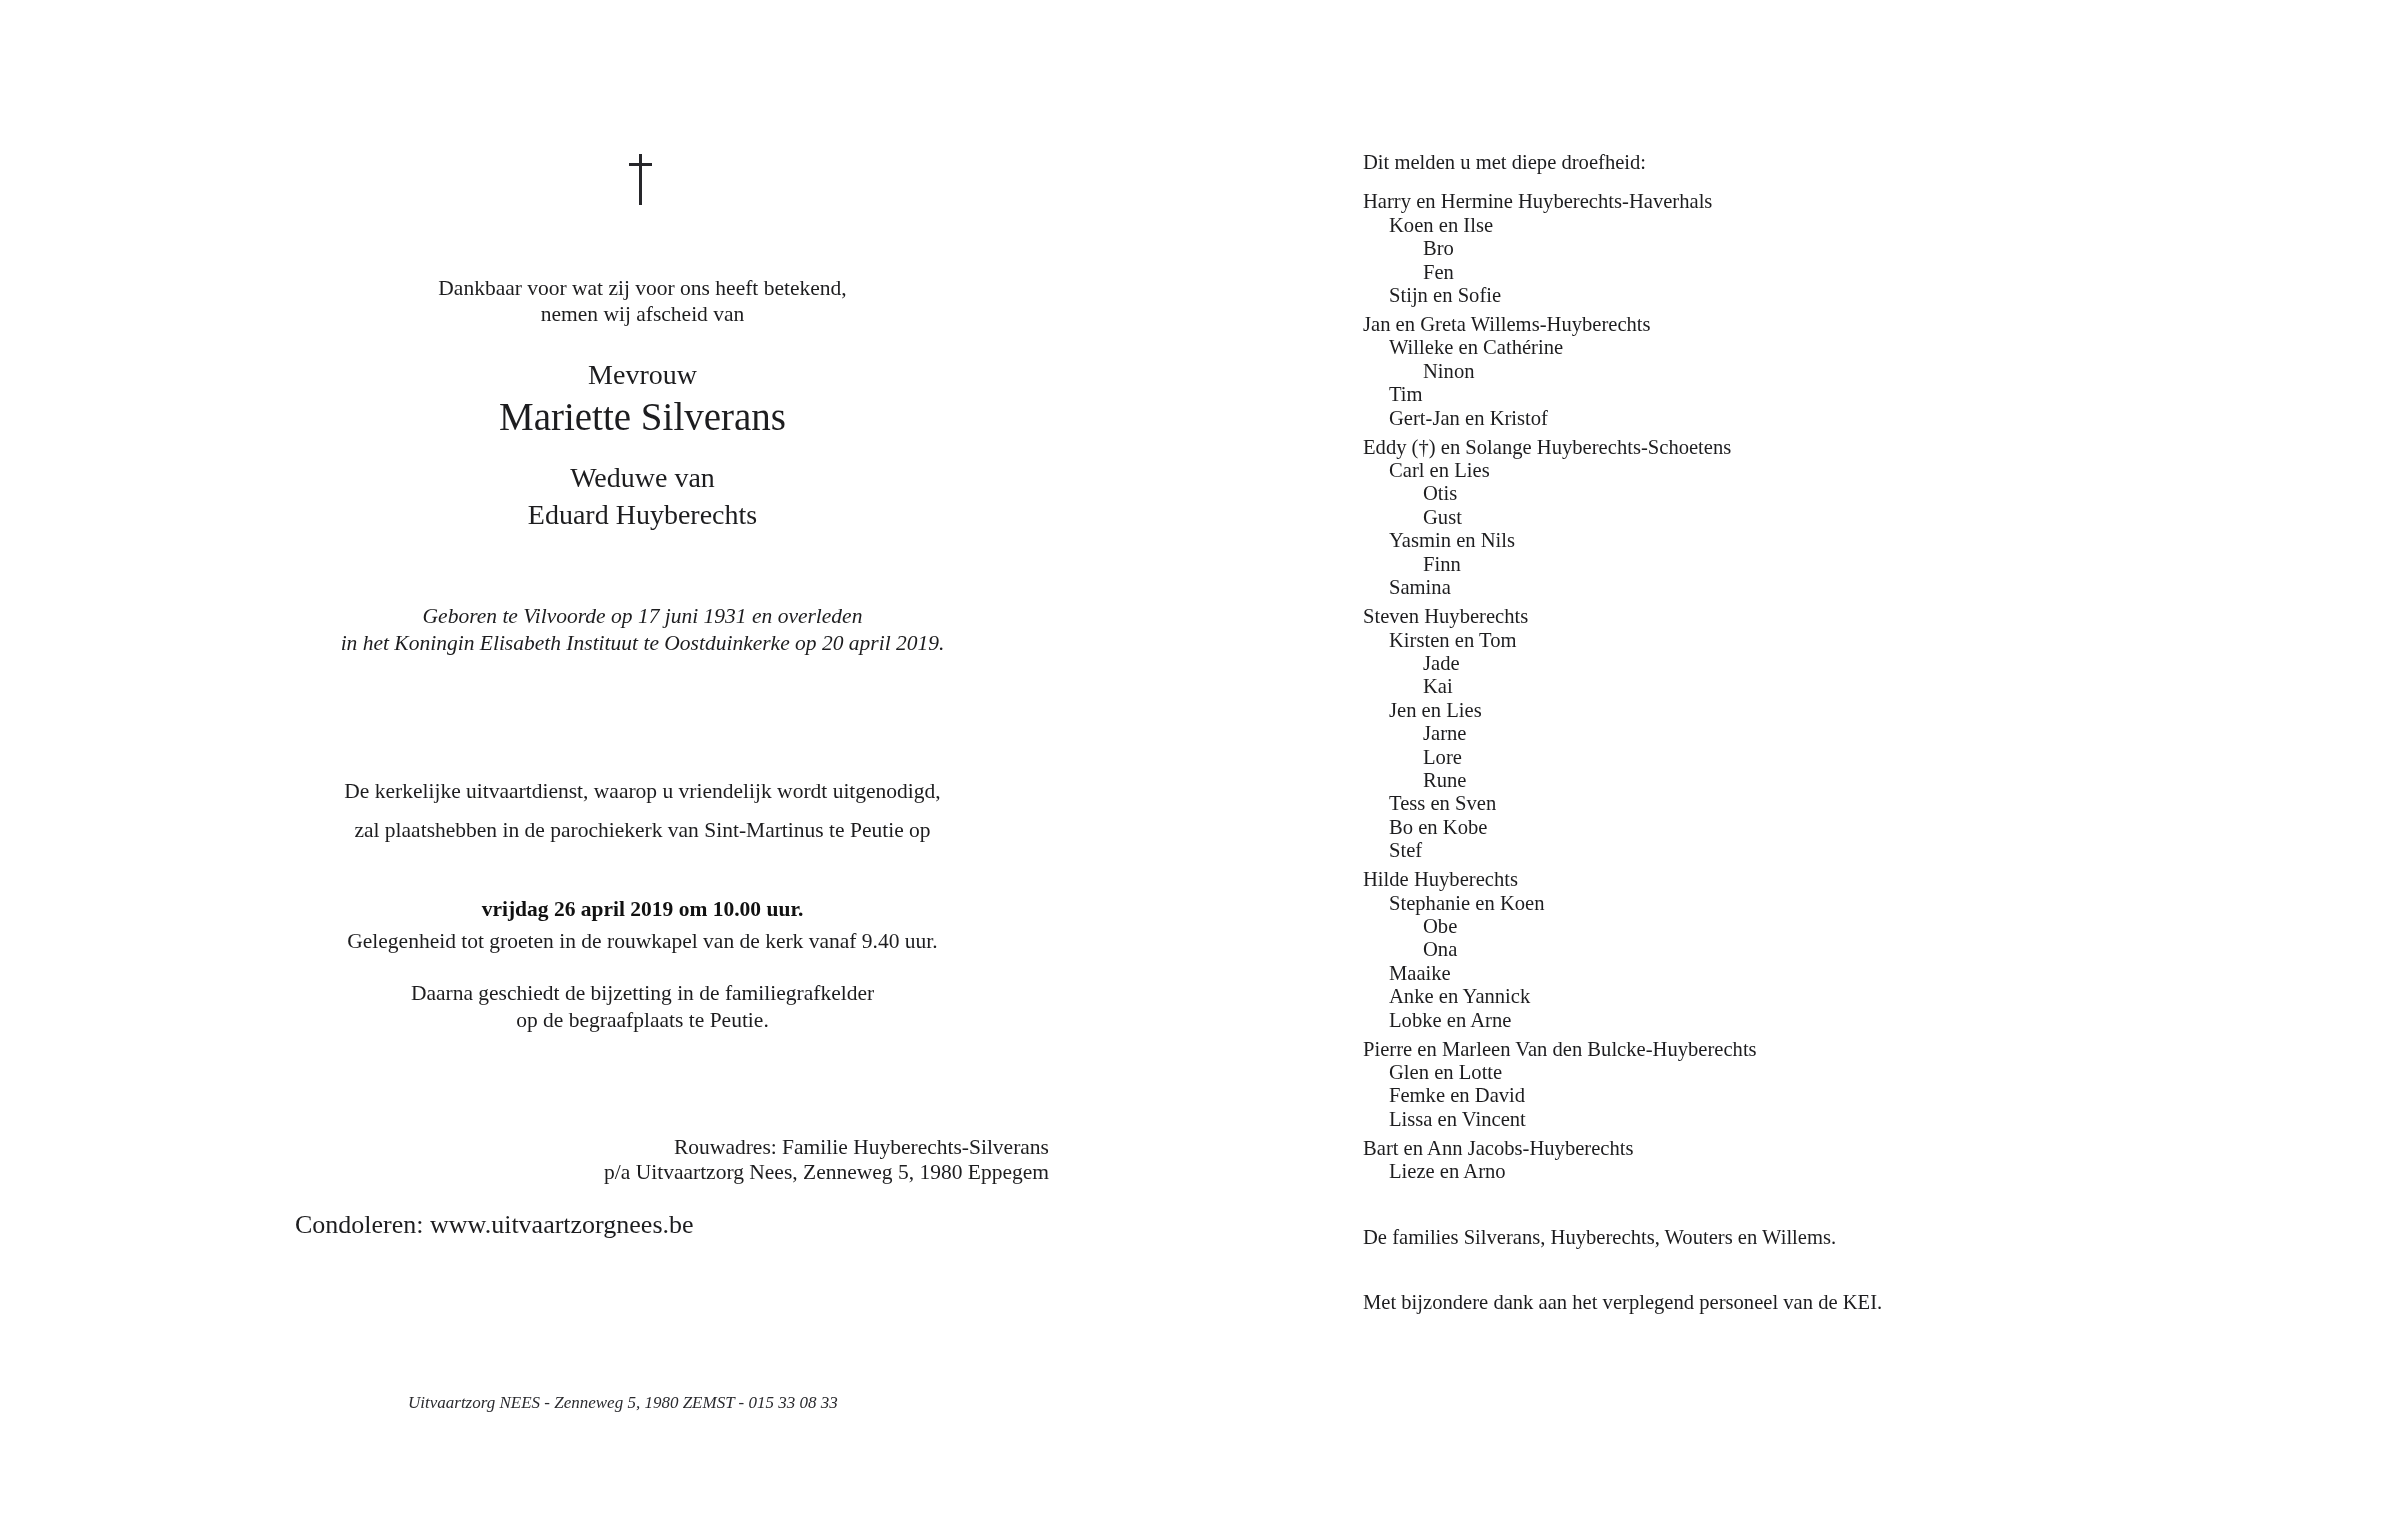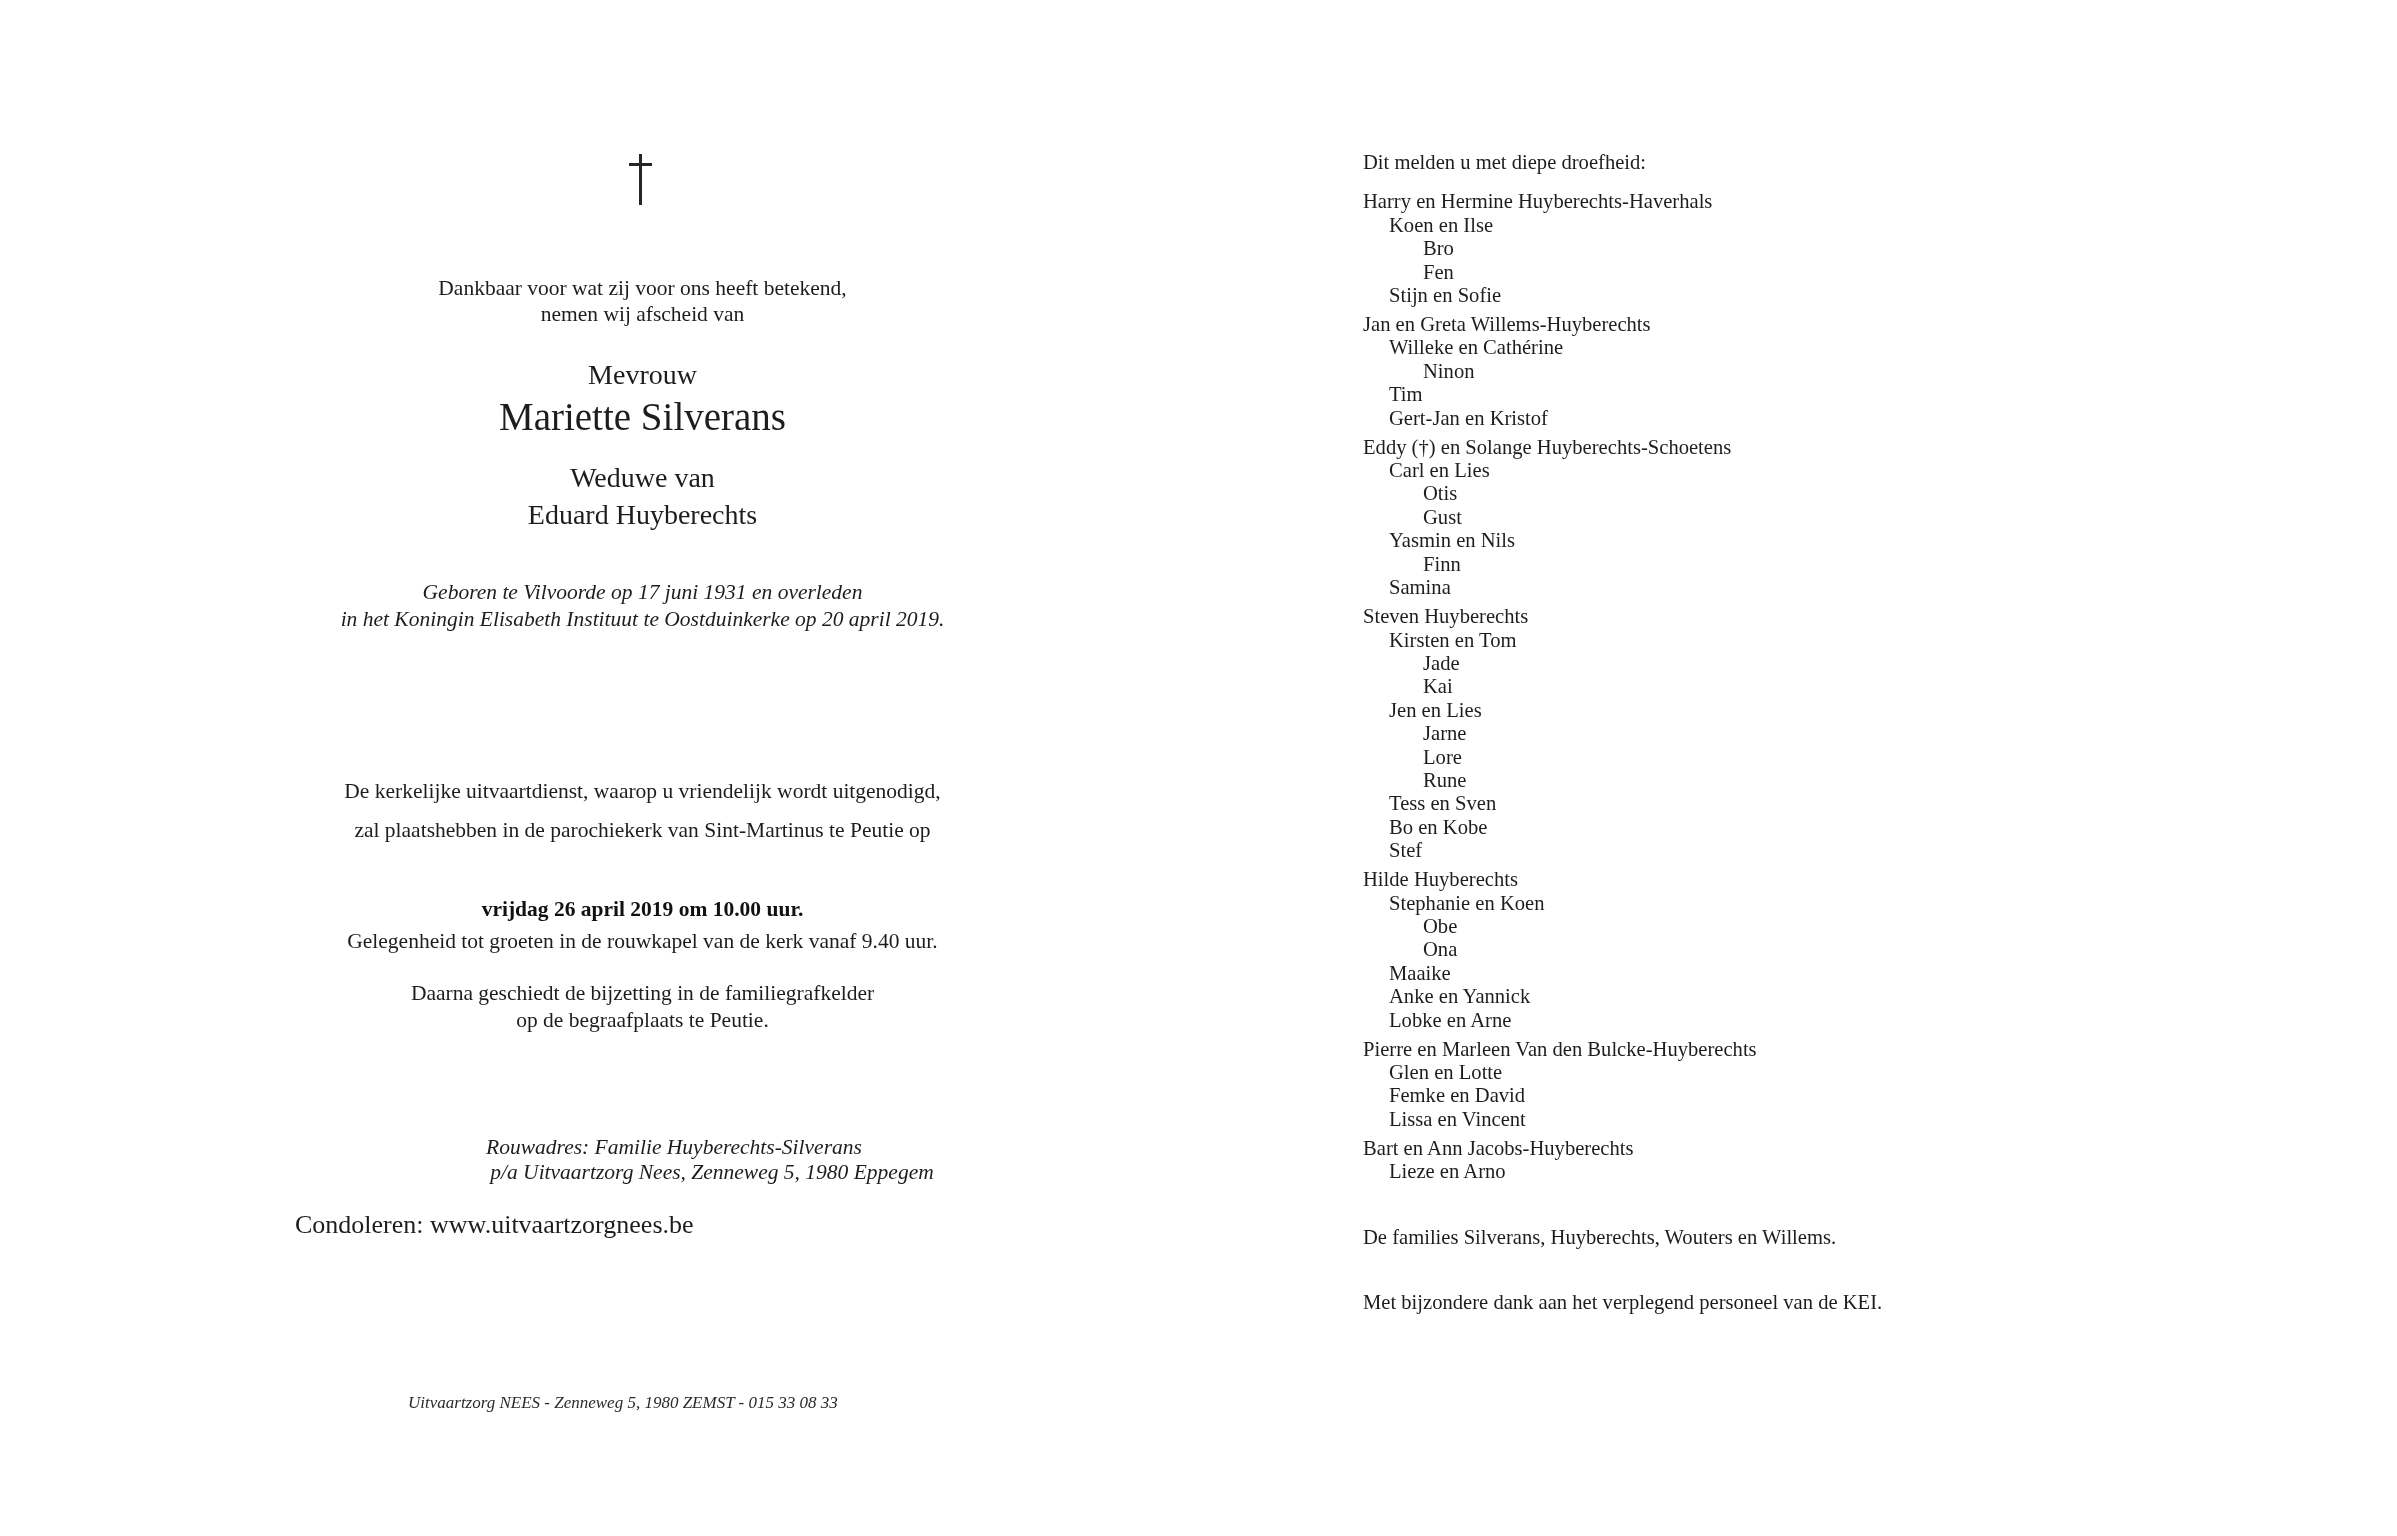--- a/index.html
+++ b/index.html
@@ -29,28 +29,28 @@
   }
   .cross .hbar {
     position: absolute; left: 0; top: 9.4px;
     width: 22.5px; height: 2.8px; background: #26262a;
   }
 
   .intro        { top: 275px; font-size: 21.5px; line-height: 26px; }
   .salutation   { top: 359px; font-size: 28px; line-height: 32px; text-align: center; }
   .deceased     { top: 394px; font-size: 39px; line-height: 45px; }
   .widow        { top: 459px; font-size: 28px; line-height: 37px; }
-  .borndied     { top: 579px; font-size: 21.5px; line-height: 27px; font-style: italic; }
+  .borndied     { top: 603px; font-size: 21.5px; line-height: 27px; font-style: italic; }
   .service      { top: 772px; font-size: 21.5px; line-height: 39px; }
   .service .bold-line { font-weight: bold; color: #111; margin-top: 40px; }
   .greeting     { top: 928px; font-size: 21.5px; line-height: 26px; }
   .burial       { top: 980px; font-size: 21.5px; line-height: 27px; }
 
-  .address      { left: 299px; top: 1135px; width: 750px; text-align: center;
-                  font-size: 21.5px; line-height: 25px; font-style: italic; }
+  .address      { left: 299px; top: 1135px; width: 750px; text-align: right;
+                  font-size: 21.5px; line-height: 25px; }
   .address .indent { padding-left: 76px; }
   .condolences  { left: 295px; top: 1212px; width: 750px; text-align: left;
                   font-size: 26px; line-height: 26px; }
 
   .footer       { left: 408px; top: 1393px; width: 937px; 
                   font-size: 17px; line-height: 20.6px; font-style: italic; color: #2a2a2e; }
 
   
   .right-col {
     position: absolute;

